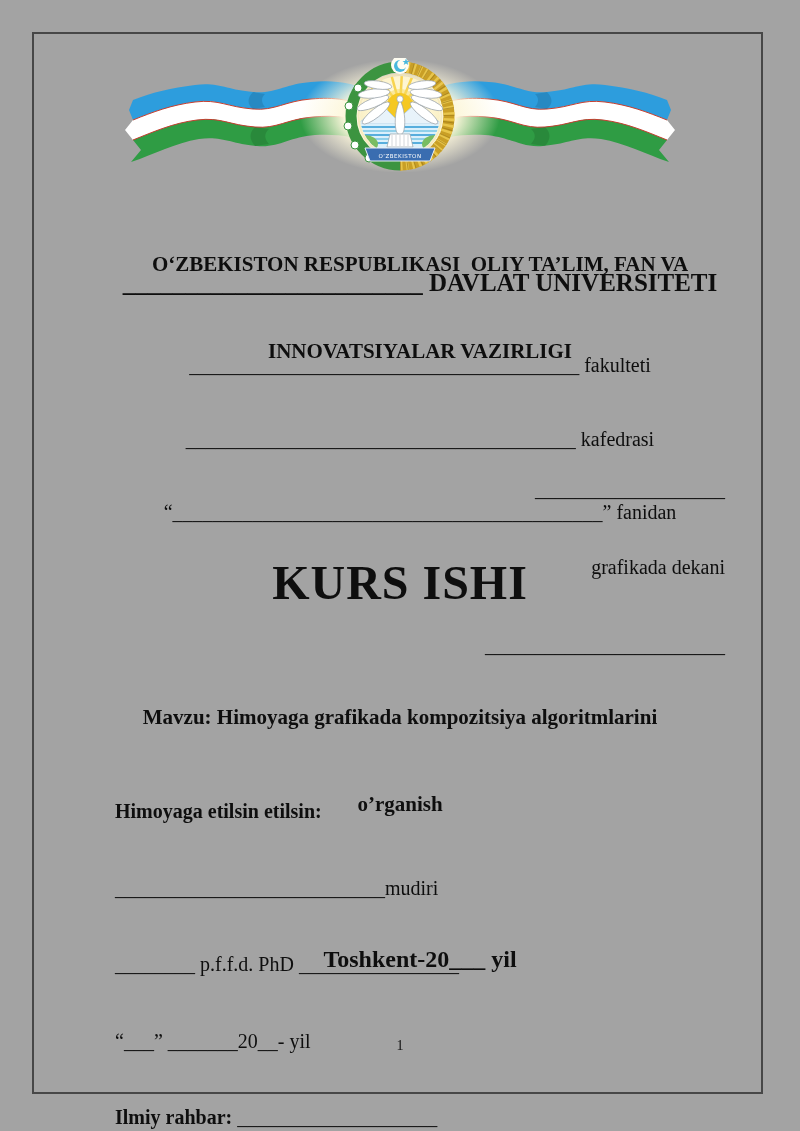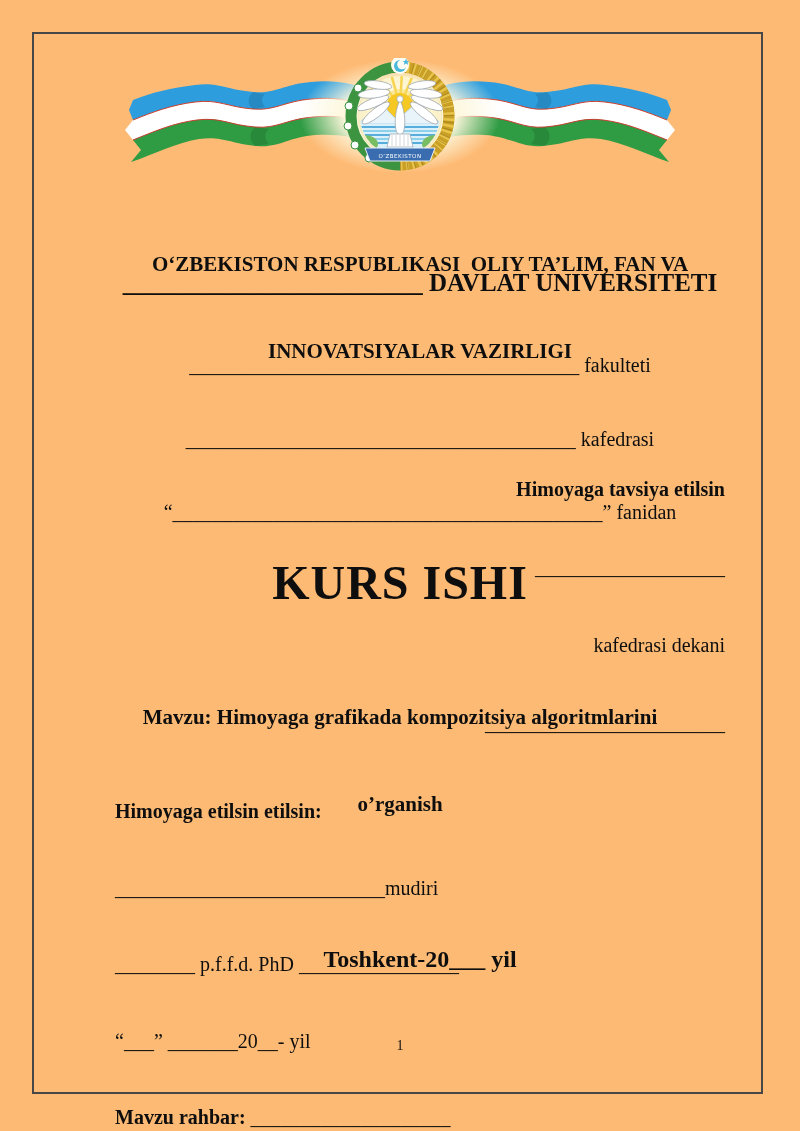--- a/index.html
+++ b/index.html
@@ -1,17 +1,17 @@
 <!DOCTYPE html>
 <html style="--border: #474747; --flag_blue: #2d9ddd; --flag_green: #2f9c44; --flag_red: #c43f30; --leaf_green: #3c9440; --wheat: #c99f26; --wheat_light: #e8c54a; --crescent: #49b8dd; --sun: #f5c823; --banner_blue: #3a6db0;"><head>
 <meta charset="utf-8">
 <style>
   html,body{margin:0;padding:0;background:#ffffff;}
   .page{
-    position:relative;width:800px;height:1131px;background:#fdba74;overflow:hidden;
+    position:relative;width:800px;height:1131px;background:#a3a3a3;overflow:hidden;
     font-family:"Liberation Serif","DejaVu Serif",serif;color:#0e0e0e;
   }
   .page-border{
     position:absolute;left:32px;top:32px;width:731px;height:1062px;
     border:2px solid var(--border,#474747);box-sizing:border-box;
   }
   .flag-banner{position:absolute;top:58px;left:115px;width:570px;height:114px;}
   .ministry{
     position:absolute;top:192px;left:115px;width:610px;text-align:center;
     font-weight:bold;font-size:21px;line-height:29px;white-space:pre-wrap;
@@ -182,39 +182,38 @@
 
   <div class="university-line"><span>________________________</span><span> DAVLAT UNIVERSITETI</span></div>
 
   <div class="dept-block">
     <div>_______________________________________ fakulteti</div>
     <div>_______________________________________ kafedrasi</div>
     <div>“___________________________________________” fanidan</div>
   </div>
 
   <div class="right-block">
-    <div class="bold">Himoyaga tavsiya etilsin</div>
     <div>___________________</div>
-    <div>kafedrasi dekani</div>
+    <div>grafikada dekani</div>
     <div>________________________</div>
   </div>
 
   <div class="main-title">KURS ISHI</div>
 
   <div class="topic">
     <div>Mavzu: Himoyaga grafikada kompozitsiya algoritmlarini</div>
     <div>o’rganish</div>
   </div>
 
   <div class="bottom-block">
     <div class="bold">Himoyaga etilsin etilsin:</div>
     <div>___________________________mudiri</div>
     <div>________ p.f.f.d. PhD ________________</div>
     <div>“___” _______20__- yil</div>
-    <div><span class="bold">Mavzu rahbar:</span><span> ____________________</span></div>
+    <div><span class="bold">Ilmiy rahbar:</span><span> ____________________</span></div>
     
     
     
   </div>
 
   <div class="city-line">Toshkent-20___ yil</div>
 
   <div class="page-number">1</div>
 </div>
 

